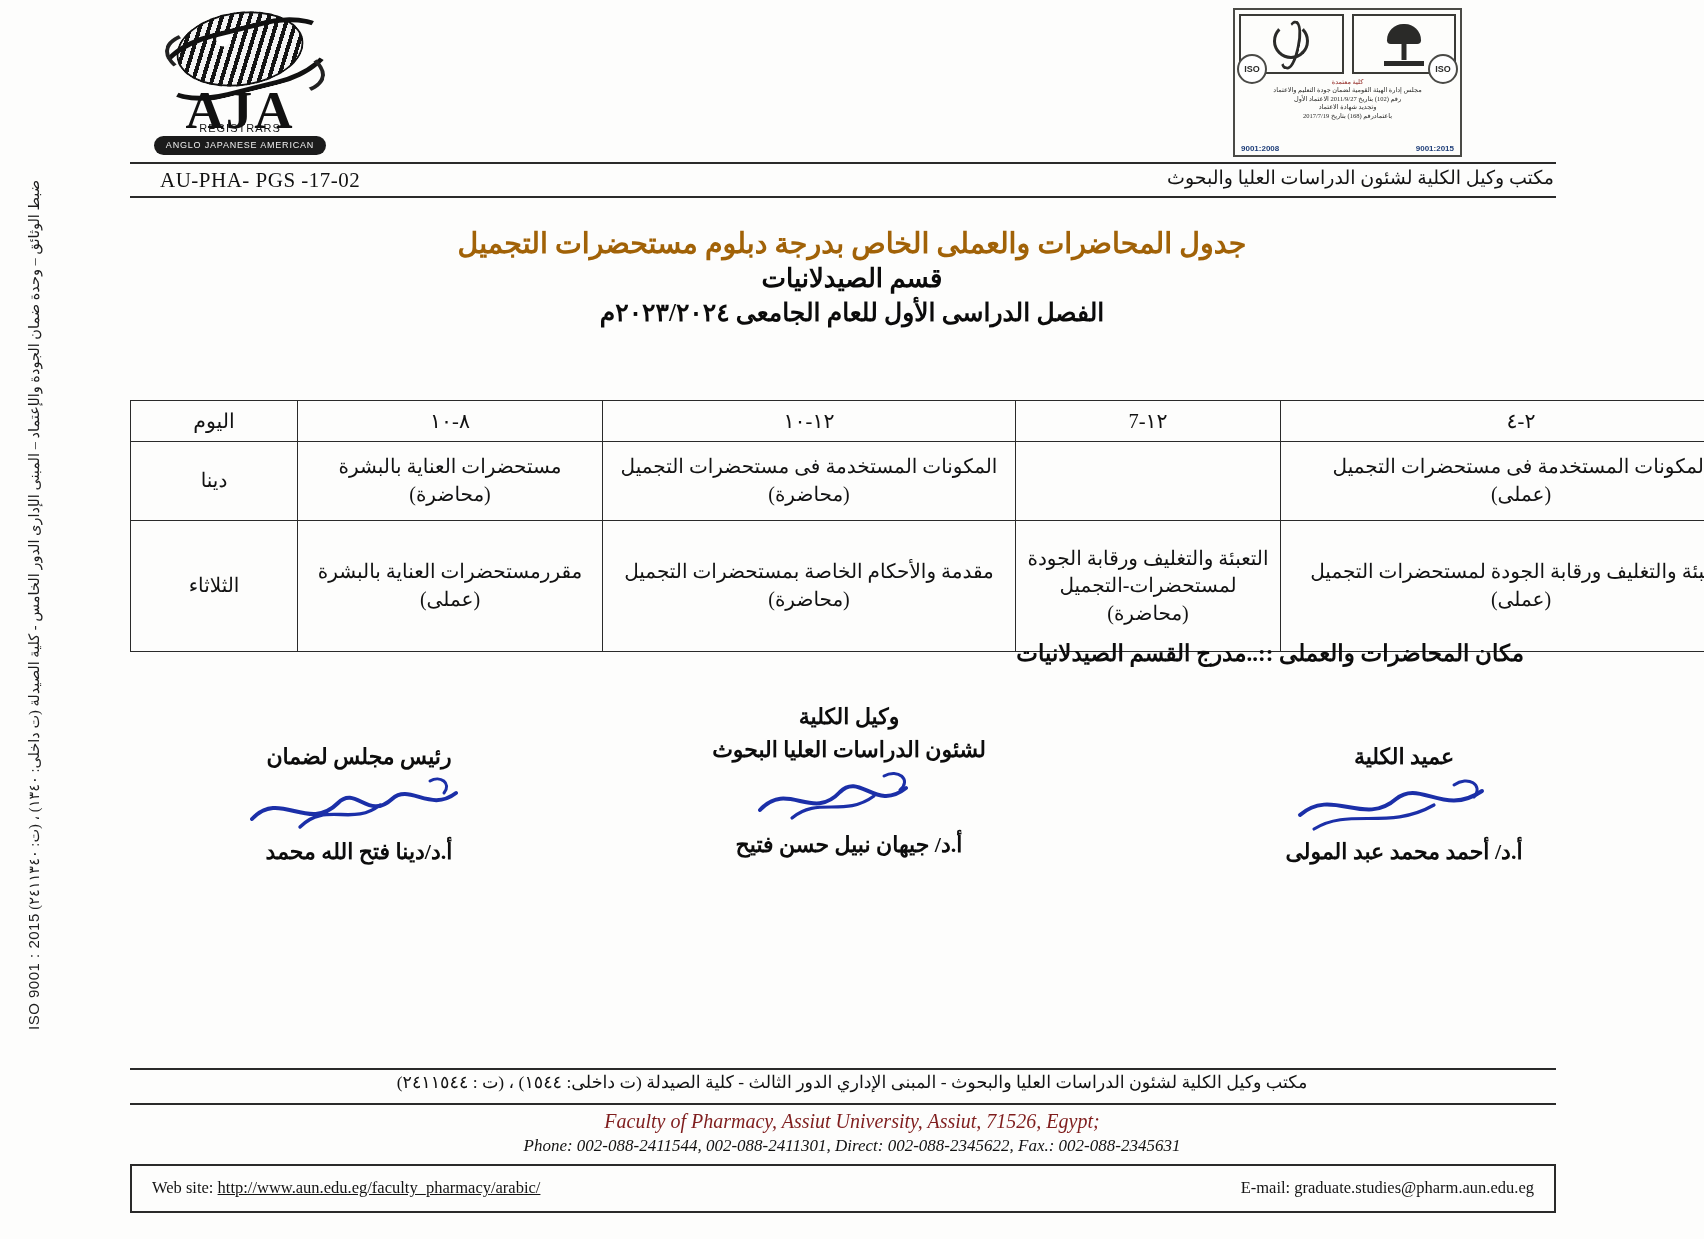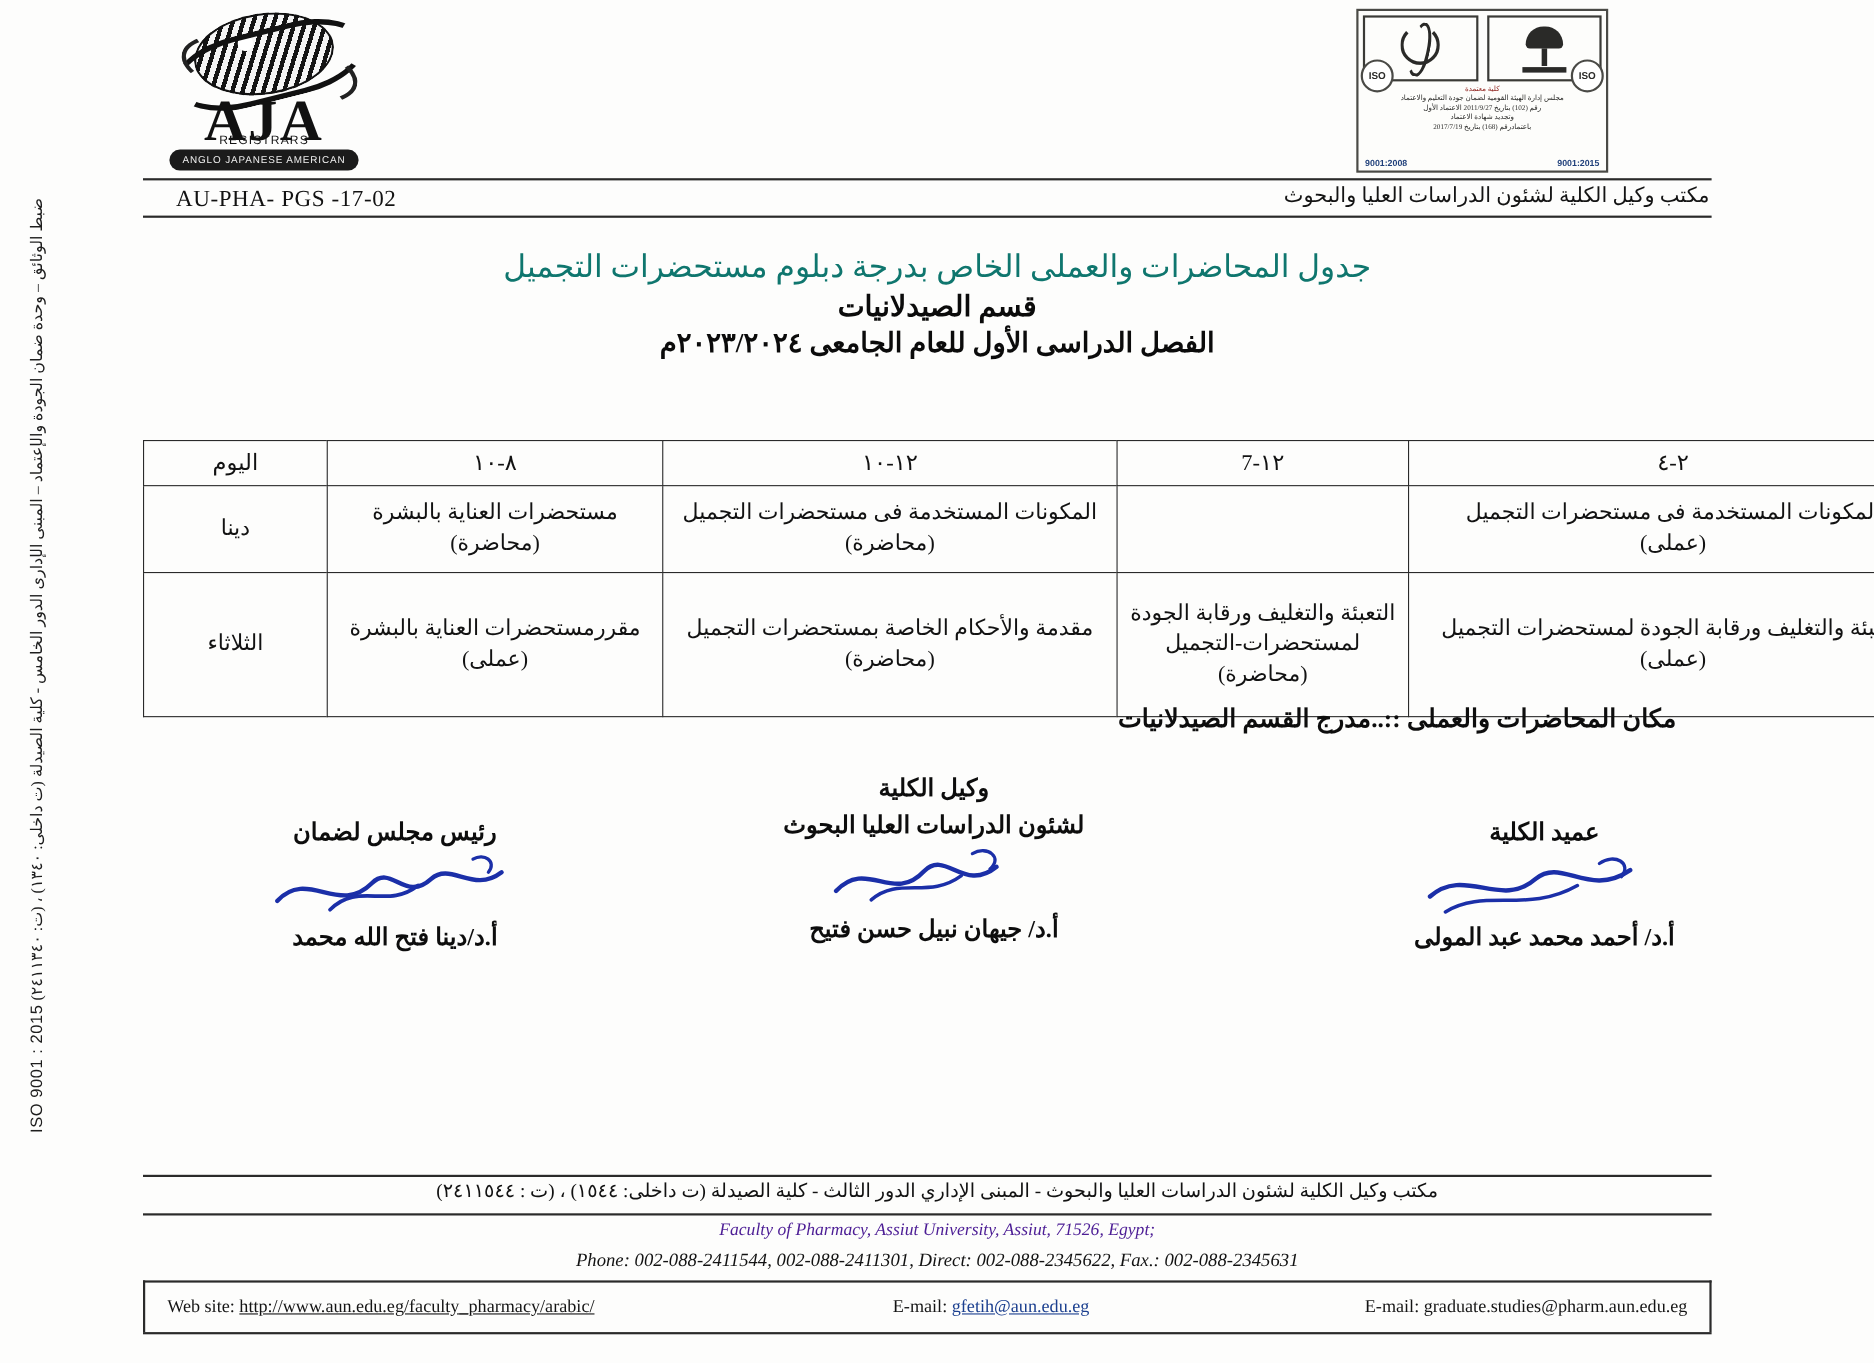--- a/index.html
+++ b/index.html
@@ -283,22 +283,22 @@
   
   .title-block {
     position: absolute;
     left: 0;
     top: 226px;
     width: 1704px;
     text-align: center;
   }
   .title-l1 {
     font-size: 28.5px;
-    font-weight: normal;
-    color: #0f766e;
+    font-weight: bold;
+    color: #a16207;
     letter-spacing: 0;
     line-height: 1.25;
   }
   .title-l2 {
     font-size: 26px;
     font-weight: bold;
     color: #0b0b0b;
     line-height: 1.3;
   }
   .title-l3 {
@@ -388,23 +388,23 @@
     text-align: center;
     font-size: 17.5px;
     color: #121212;
     font-family: "Liberation Serif", serif;
   }
   .foot-en1 {
     position: absolute;
     left: 0; top: 1110px;
     width: 1704px;
     text-align: center;
-    font-size: 16px;
+    font-size: 20px;
     font-style: italic;
-    color: #4c1d95;
+    color: #7f1d1d;
     direction: ltr;
     font-family: "Liberation Serif", serif;
   }
   .foot-en2 {
     position: absolute;
     left: 0; top: 1136px;
     width: 1704px;
     text-align: center;
     font-size: 17px;
     font-style: italic;
@@ -562,24 +562,20 @@
   <div class="foot-en2">Phone: 002-088-2411544,        002-088-2411301,      Direct: 002-088-2345622,       Fax.: 002-088-2345631</div>
   <div class="rule foot-rule-low"></div>
   <div class="foot-vert-l"></div>
   <div class="foot-vert-r"></div>
 
   <div class="foot-row">
     <div class="foot-web">
       <span>Web site:</span>
       <span class="web-link">http://www.aun.edu.eg/faculty_pharmacy/arabic/</span>
     </div>
-    <div class="foot-mail1">
-      <span>E-mail:</span>
-      <span class="mail-link">gfetih@aun.edu.eg</span>
-    </div>
     <div class="foot-mail2">
       <span>E-mail:</span>
       <span>graduate.studies@pharm.aun.edu.eg</span>
     </div>
   </div>
 
   <div class="rule foot-rule-bot"></div>
 </div>
 
 </body></html>

